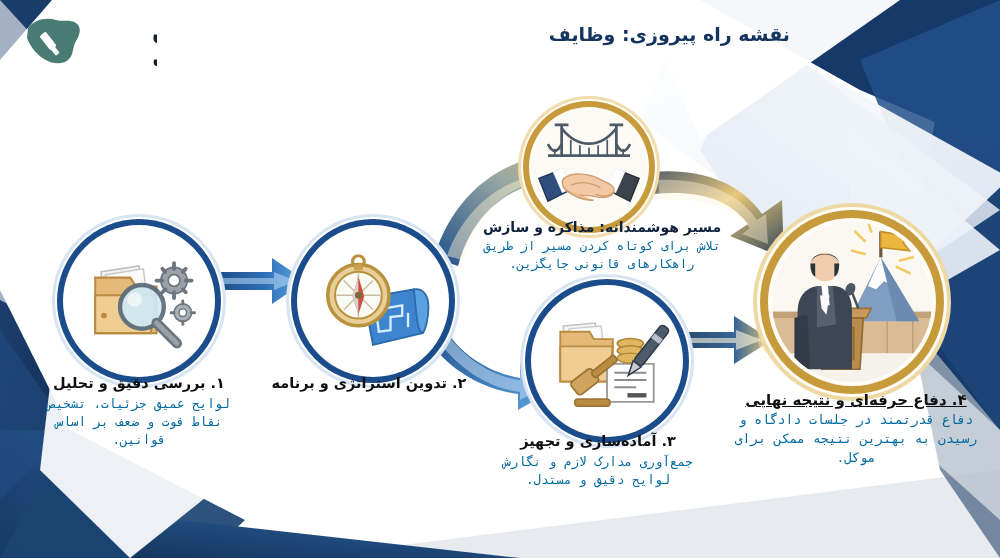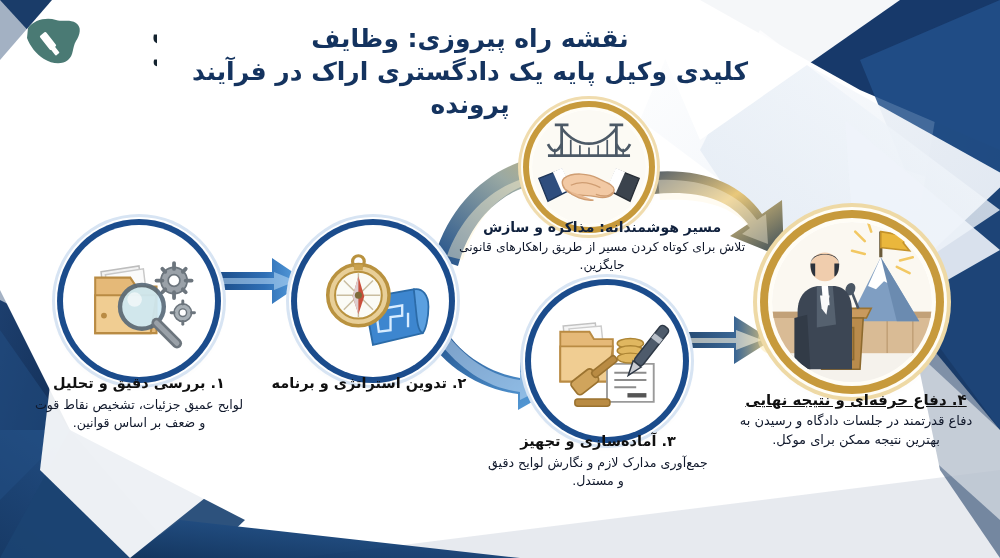--- a/index.html
+++ b/index.html
@@ -12,22 +12,22 @@
 
   
   .bg-svg{position:absolute;inset:0;width:1000px;height:558px;}
 
   
   .logo{position:absolute;left:22px;top:10px;width:135px;height:62px;}
 
   
   .title{
     position:absolute;left:150px;top:22px;width:640px;
-    text-align:center;direction:rtl;
-    color:#14335f;font-weight:bold;font-size:25px;line-height:1.32;
+    direction:rtl;
+    color:#14335f;font-weight:bold;font-size:19px;line-height:1.32;
     letter-spacing:0px;
   }
   .title .l2{display:block;}
 
   
   .node{position:absolute;border-radius:50%;}
   .ring{
     position:absolute;inset:0;border-radius:50%;
     background:#ffffff;
   }
@@ -62,21 +62,21 @@
   #node3{left:534px;top:288px;width:146px;height:146px;}
   #node4{left:772px;top:222px;width:160px;height:160px;}
   #nodeB{left:532px;top:110px;width:114px;height:114px;}
 
   
   .arrows{position:absolute;inset:0;width:1000px;height:558px;pointer-events:none;}
 
   
   .cap{position:absolute;direction:rtl;text-align:center;color:#111;}
   .cap .h{font-weight:bold;font-size:14.5px;line-height:1.35;color:#101010;display:block;margin-bottom:2px;}
-  .cap .d{font-size:12.6px;line-height:1.45;color:#0f172a;display:block;}
+  .cap .d{font-size:12.6px;line-height:1.45;color:#0369a1;display:block;font-family:Liberation Mono, monospace;}
 
   #cap1{left:34px;top:374px;width:210px;}
   #cap2{left:258px;top:374px;width:222px;}
   #cap3{left:488px;top:432px;width:220px;}
   #cap4{left:722px;top:390px;width:268px;}
   #cap4 .h{font-size:15px;text-decoration:underline;}
   #cap4 .d{font-size:13px;}
   #capB{left:452px;top:218px;width:300px;text-align:center;}
   #capB .h{font-size:14px;color:#10213d;}
   #capB .d{font-size:12.3px;}
@@ -214,21 +214,20 @@
     <rect x="29" y="33" width="5" height="13" rx="1" fill="#ffffff" transform="rotate(-38 31 39)"></rect>
 
     <g fill="#13222e">
       <text x="130" y="28" text-anchor="end" font-size="23" font-weight="bold" font-family="DejaVu Sans, sans-serif">میهن</text>
       <text x="130" y="53" text-anchor="end" font-size="23" font-weight="bold" font-family="DejaVu Sans, sans-serif">وکیل</text>
     </g>
   </svg>
 
   <div class="title">
     <span class="l1">نقشه راه پیروزی: وظایف</span>
-    <span class="l2">کلیدی وکیل پایه یک دادگستری اراک در فرآیند پرونده</span>
   </div>
 
   <div class="node" id="node1">
     <div class="ring ring-blue"></div>
     <svg viewBox="0 0 100 100">
       <circle cx="50" cy="50" r="50" fill="#ffffff"></circle>
 
       <path d="M24 30 L50 26 L54 62 L28 66 Z" fill="#f2f2f2" stroke="#bdbdbd" stroke-width="1"></path>
       <path d="M27 32 L53 28 L57 62 L31 66 Z" fill="#fafafa" stroke="#c8c8c8" stroke-width="1"></path>
 

